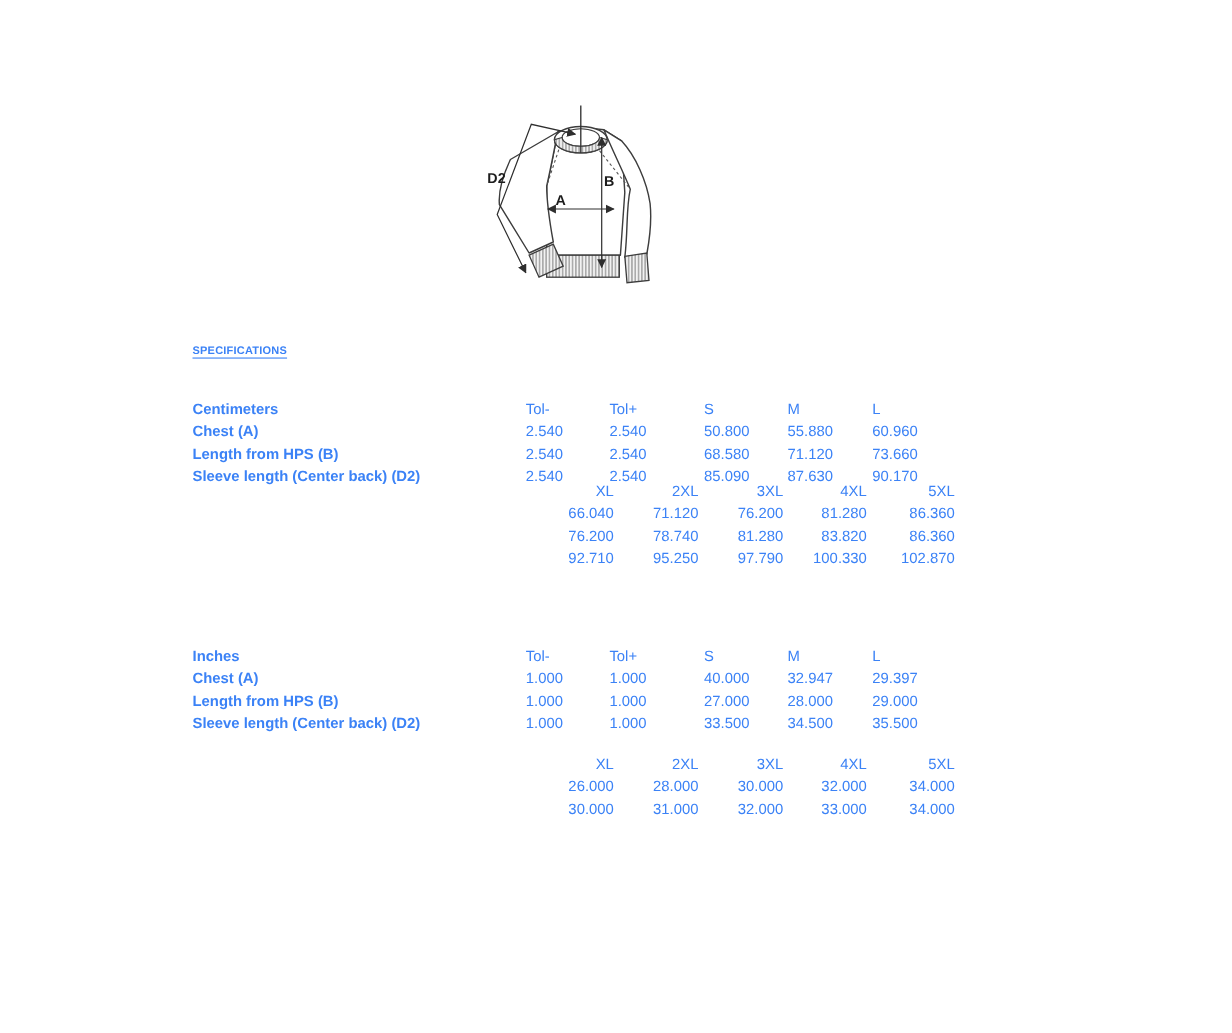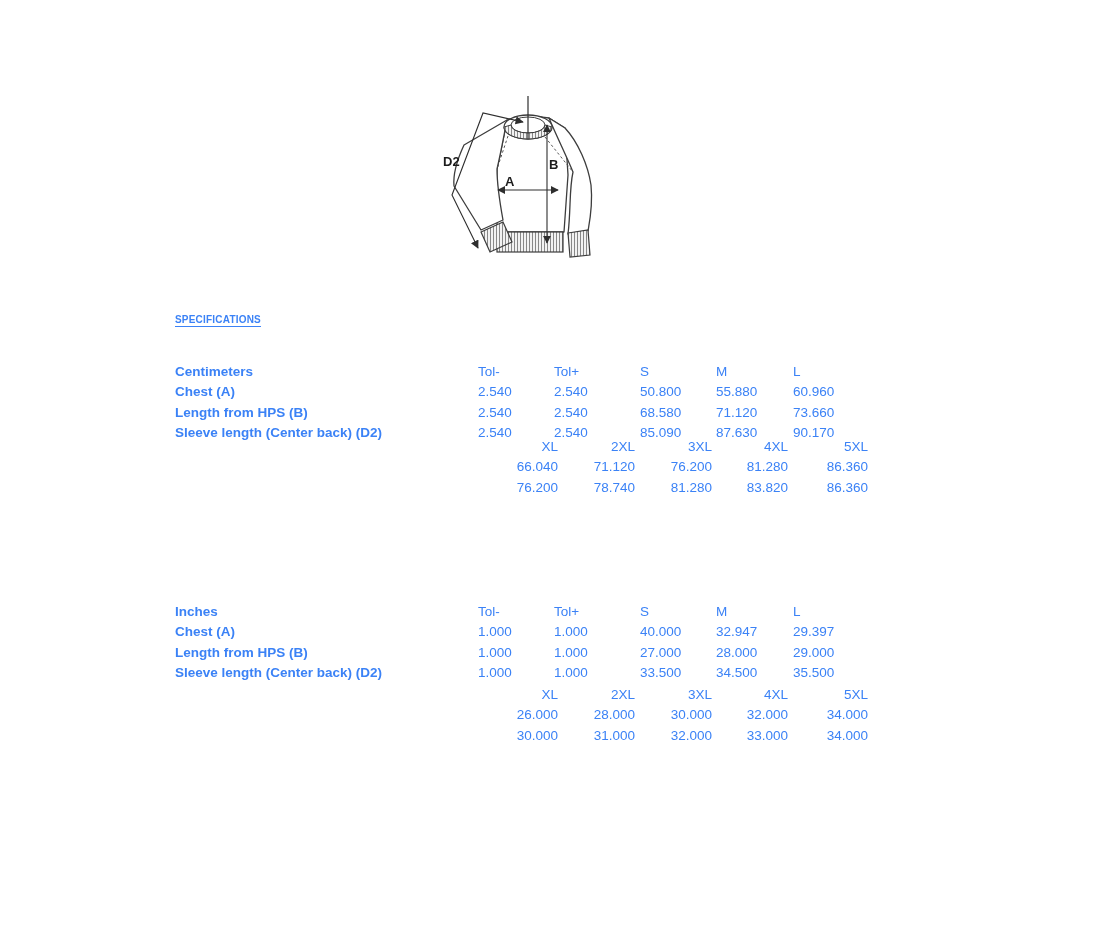--- a/index.html
+++ b/index.html
@@ -25,21 +25,21 @@
     position:absolute;left:175px;
     font-size:13.5px;line-height:20.25px;
     white-space:nowrap;
   }
   .t-row{display:grid;grid-template-columns:303px 76px 86px 76px 77px 80px;}
   .spec-table.xl .t-row{grid-template-columns:307px 76px 77px 77px 76px 80px;text-align:right;}
   .t-label{font-weight:bold;}
   .t-row.bold .t-cell{font-weight:normal;}
   #cm-table{top:334px;margin-top:28px;}
   #cm-xl-table{top:437px;}
-  #in-table{top:602px;}
+  #in-table{top:587px;}
   #in-xl-table{top:685px;}
   .dim-label{font-weight:bold;font-size:13px;fill:#1c1c1c;}
 </style>
 </head>
 <body>
 
 <div class="page">
 
   <svg class="diagram" viewBox="0 0 235 180">
     <defs>
@@ -145,20 +145,28 @@
         <span class="t-cell">86.360</span>
       </div>
       <div class="t-row">
         <span class="t-label"></span>
         <span class="t-cell">76.200</span>
         <span class="t-cell">78.740</span>
         <span class="t-cell">81.280</span>
         <span class="t-cell">83.820</span>
         <span class="t-cell">86.360</span>
       </div>
+      <div class="t-row">
+        <span class="t-label"></span>
+        <span class="t-cell">92.710</span>
+        <span class="t-cell">95.250</span>
+        <span class="t-cell">97.790</span>
+        <span class="t-cell">100.330</span>
+        <span class="t-cell">102.870</span>
+      </div>
     </div>
 
   <div id="in-table" class="spec-table">
       <div class="t-row bold">
         <span class="t-label">Inches</span>
         <span class="t-cell">Tol-</span>
         <span class="t-cell">Tol+</span>
         <span class="t-cell">S</span>
         <span class="t-cell">M</span>
         <span class="t-cell">L</span>

